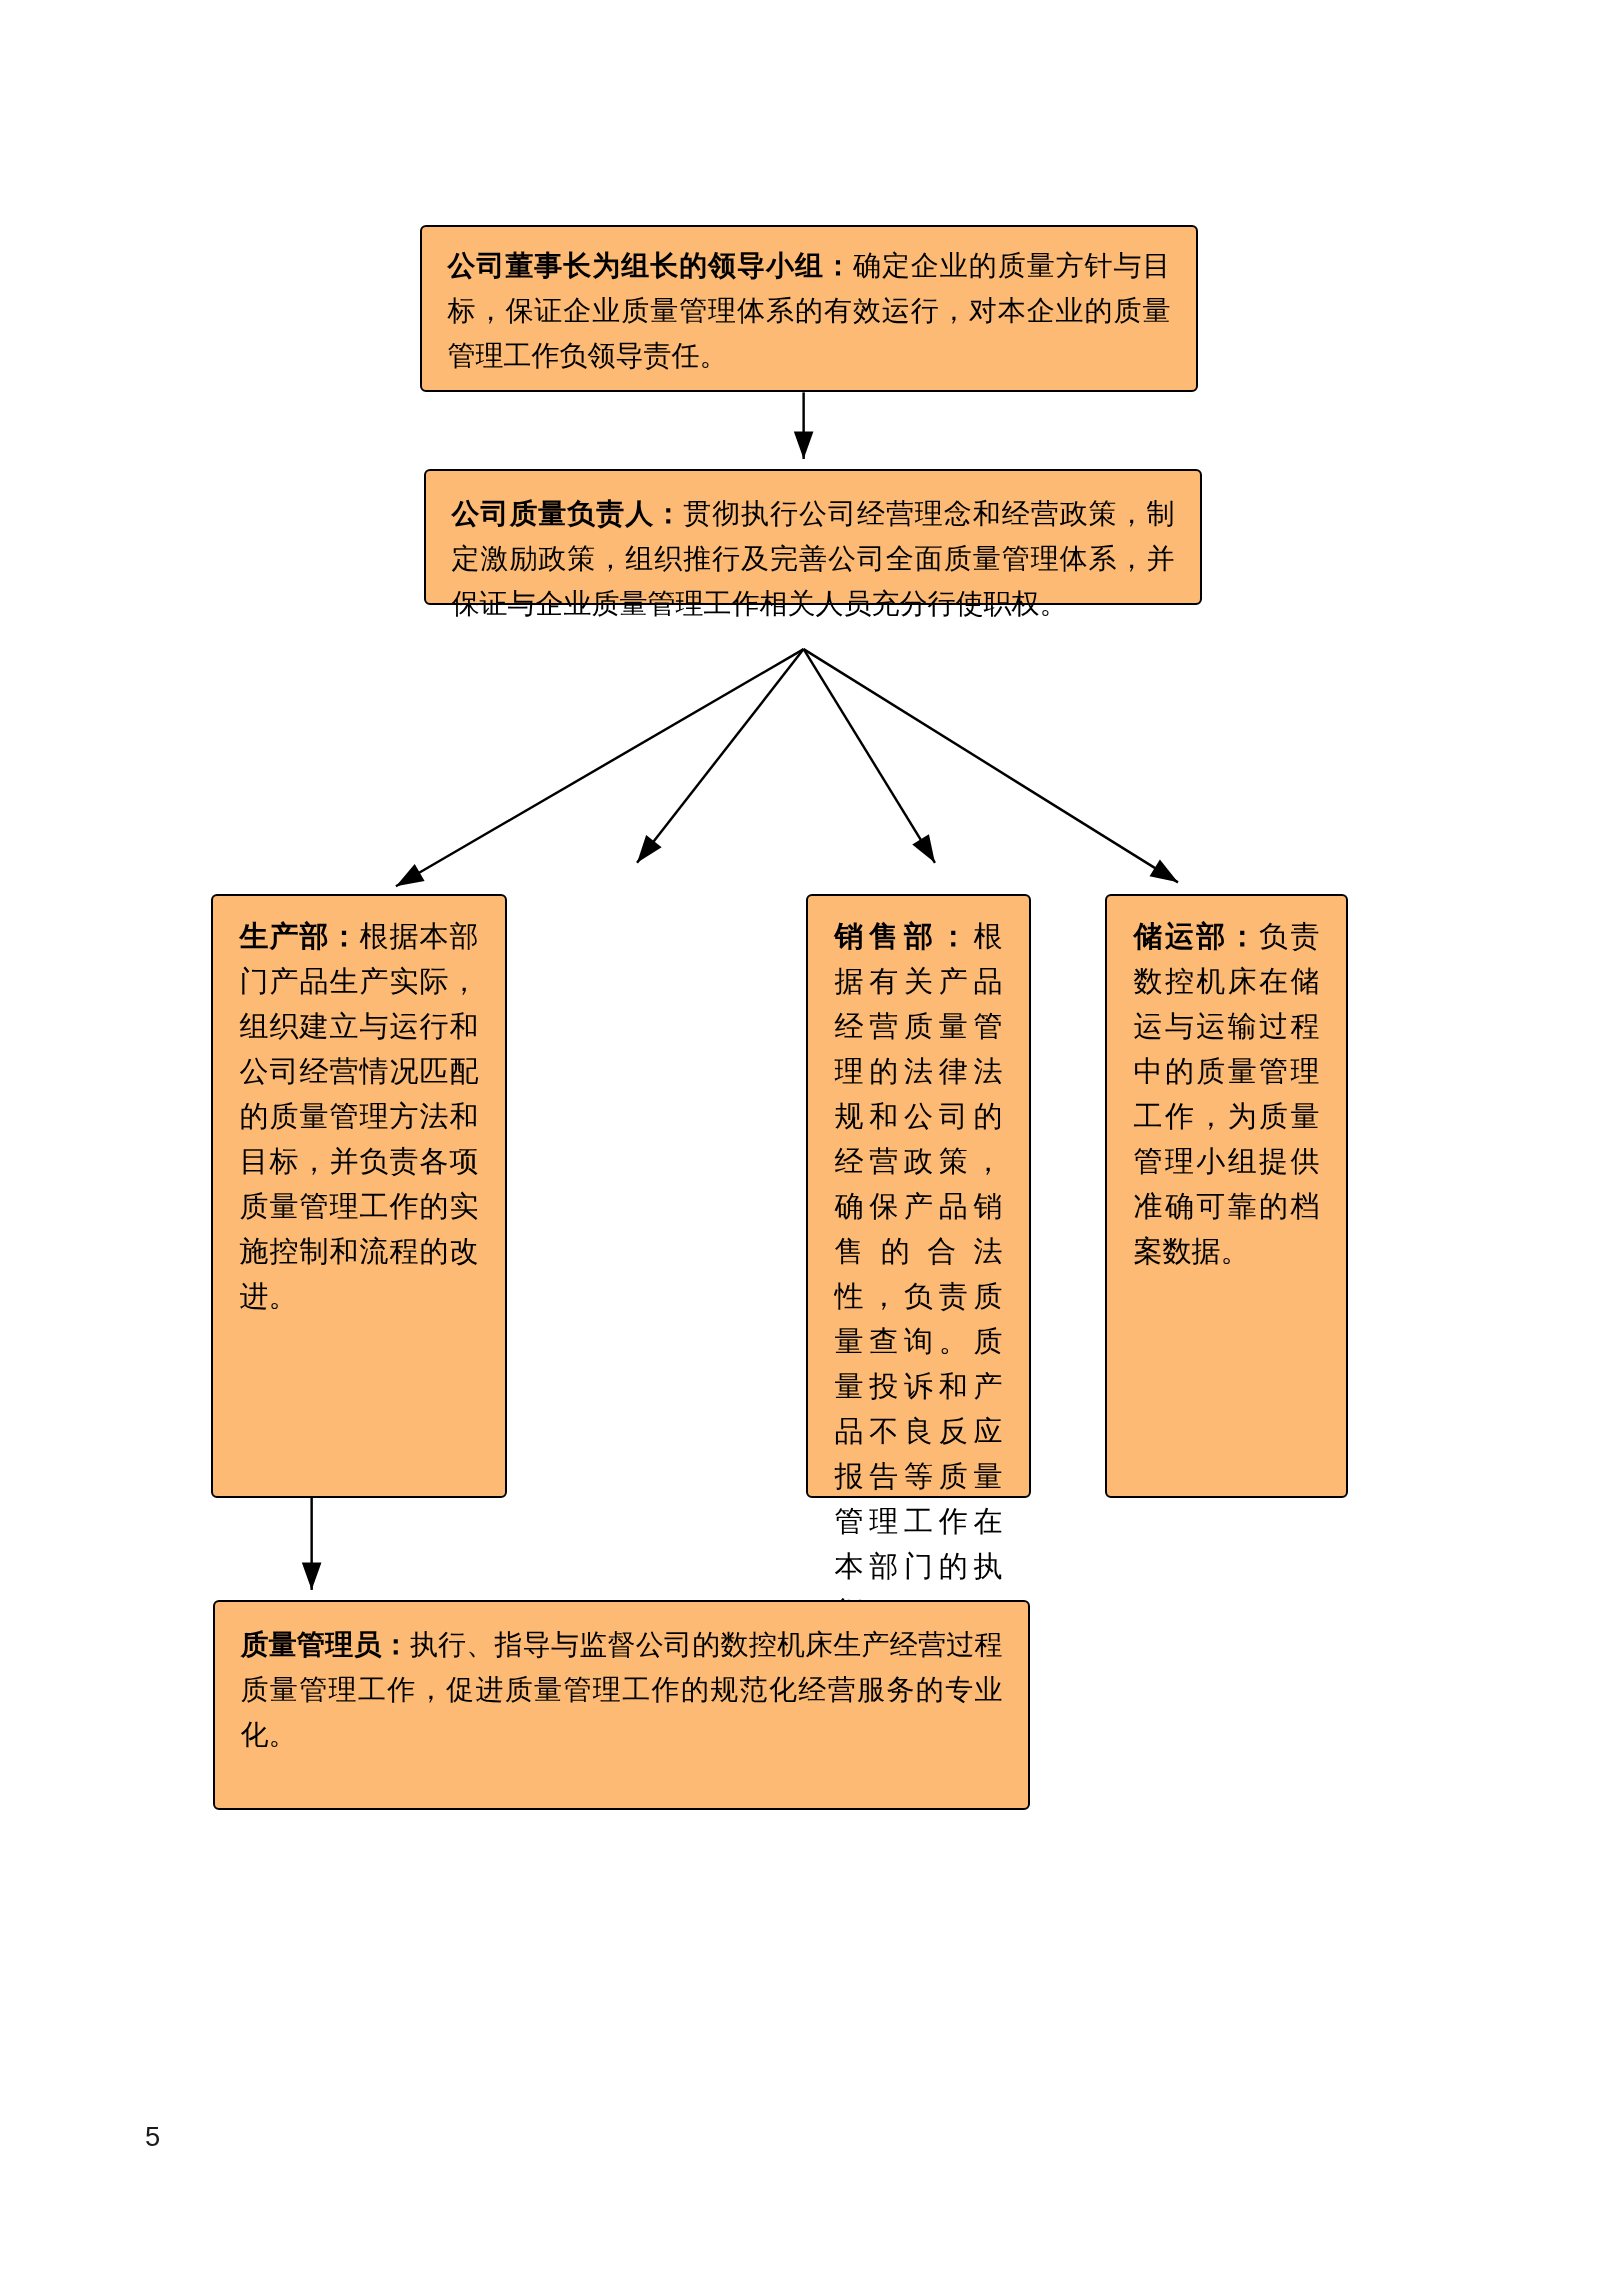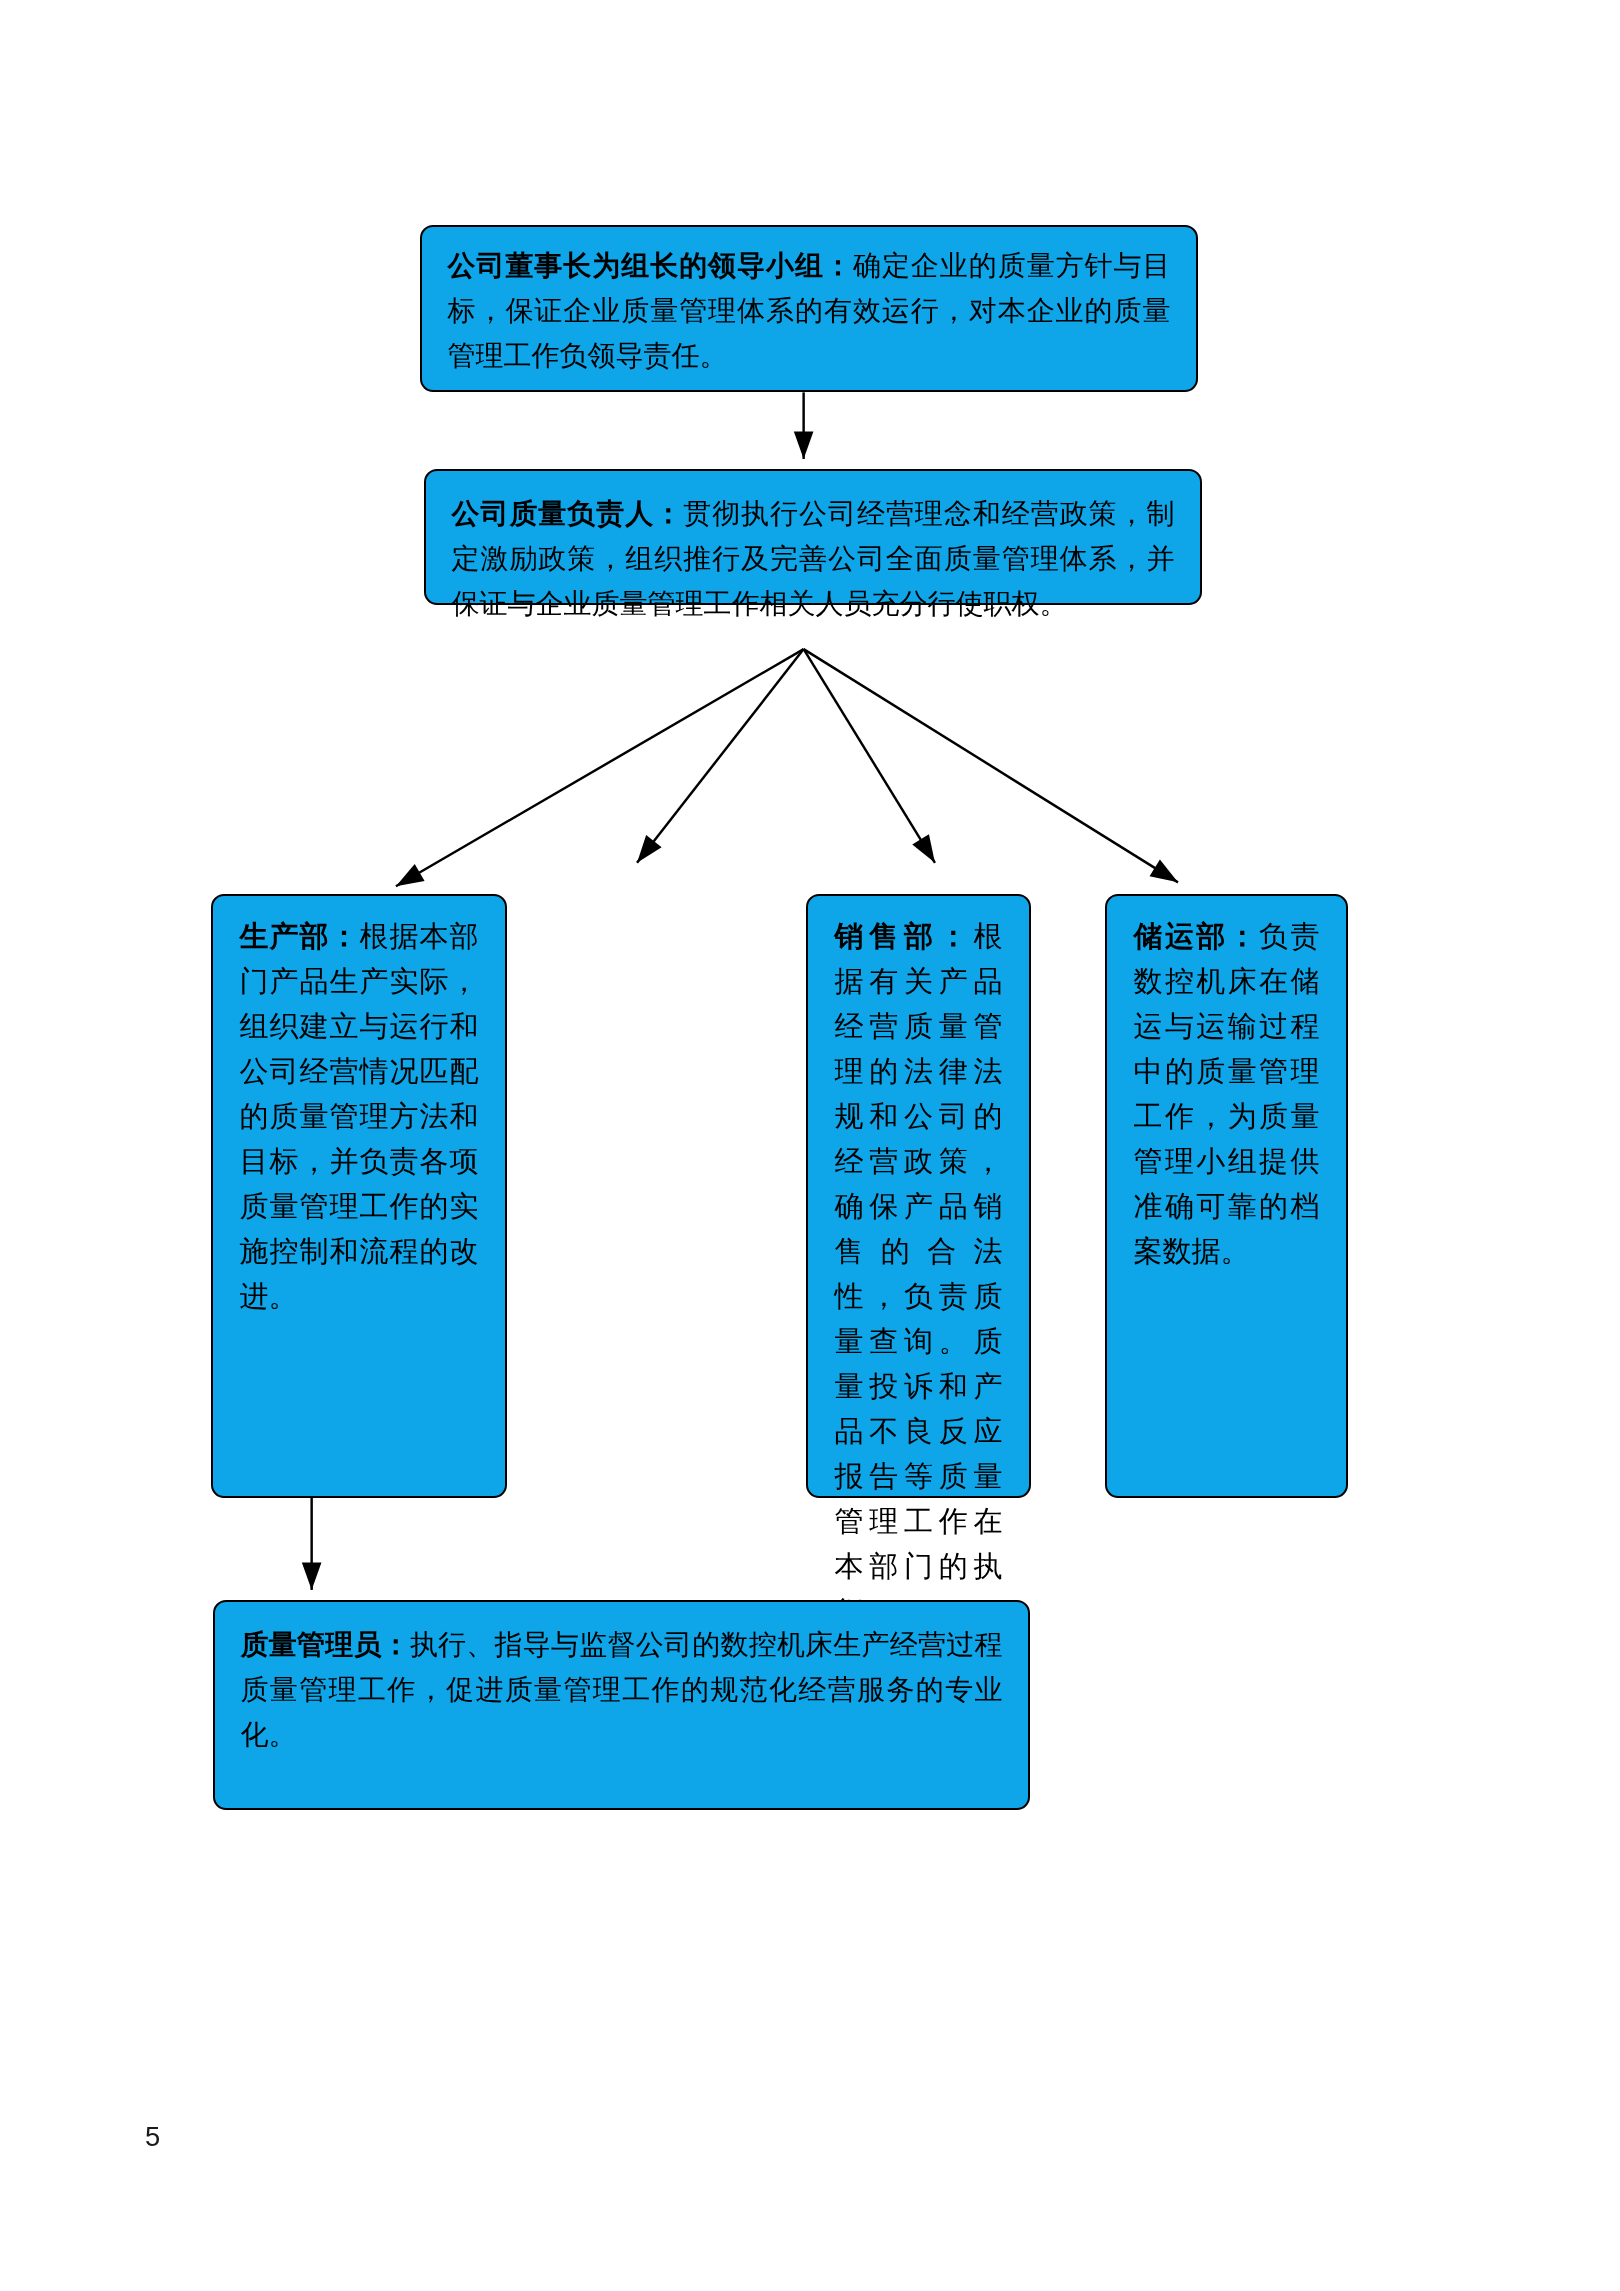--- a/index.html
+++ b/index.html
@@ -6,23 +6,23 @@
   #page{
     position:relative;
     width:1620px;height:2292px;
     background:#ffffff;
     font-family:"Liberation Serif", serif;
     color:#000000;
     overflow:hidden;
   }
   .node{
     position:absolute;
-    background:#0ea5e9;
+    background:#fdba74;
     border:2.9px solid #000000;
-    border-radius:13px;
+    border-radius:6px;
     box-sizing:border-box;
   }
   .txt{
     margin:0;
     text-align:justify;
     text-justify:inter-character;
     text-align-last:left;
     color:#000000;
   }
   .lbl{font-weight:bold;}

